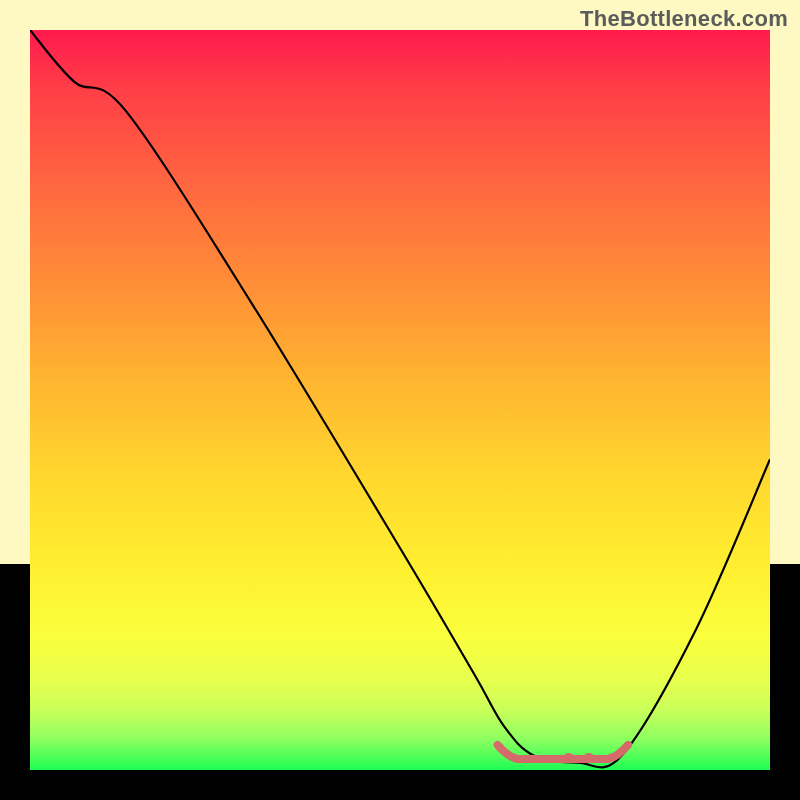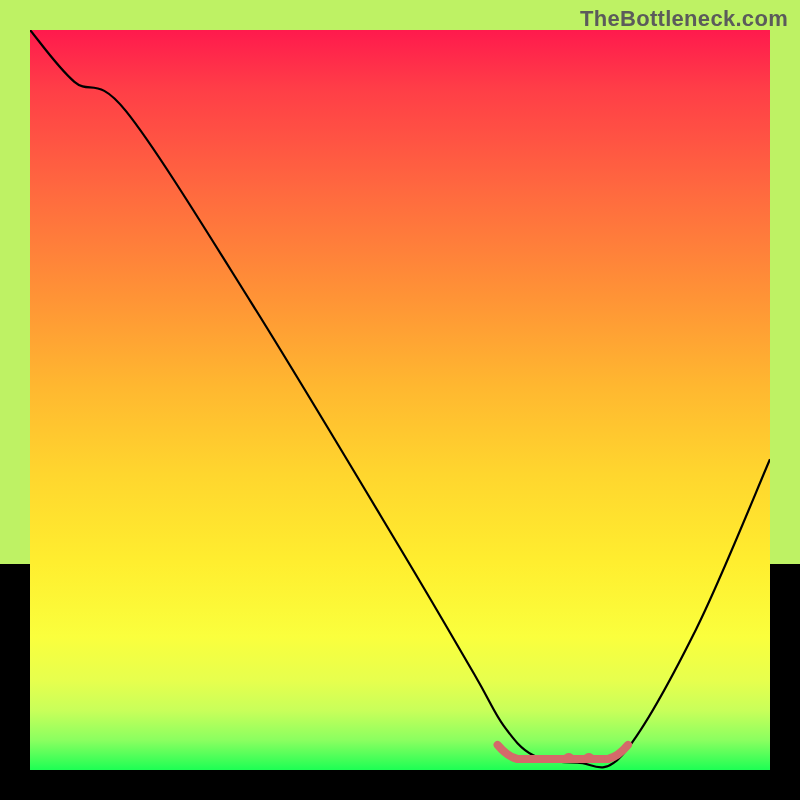--- a/index.html
+++ b/index.html
@@ -8,21 +8,21 @@
     width: 800px;
     height: 800px;
     background: #000;
     overflow: hidden;
     font-family: Arial, Helvetica, sans-serif;
   }
   .frame {
     position: relative;
     width: 800px;
     height: 564px;
-    background: #bef264;
+    background: #fef9c3;
   }
   .watermark {
     position: absolute;
     top: 6px;
     right: 12px;
     color: #5b5b5b;
     font-size: 22px;
     font-weight: 600;
     letter-spacing: 0.3px;
     z-index: 10;

